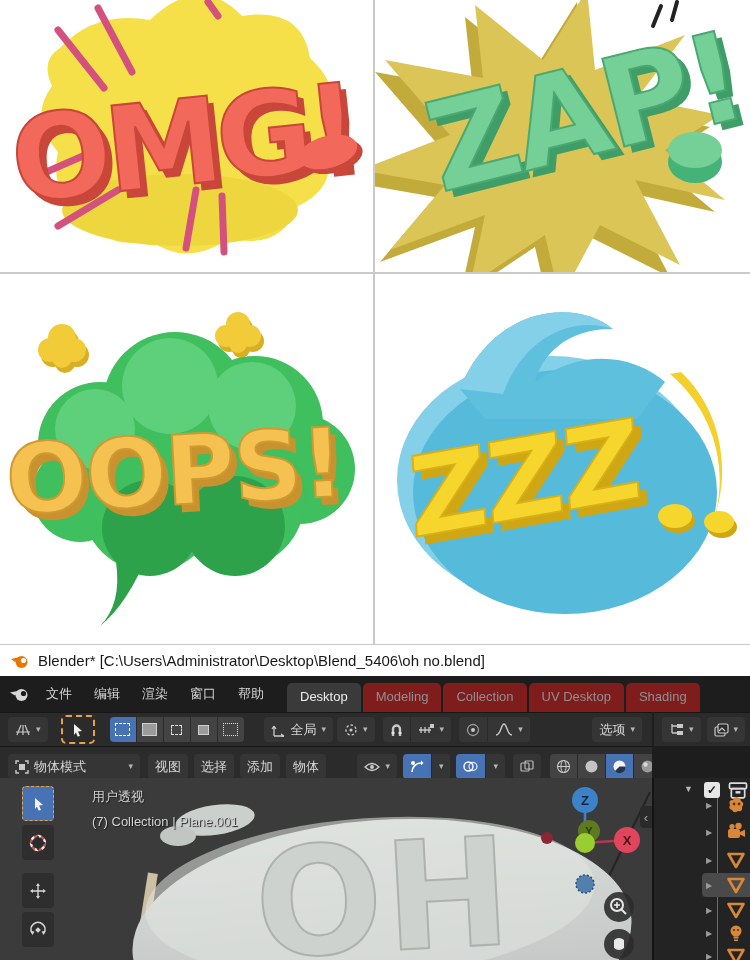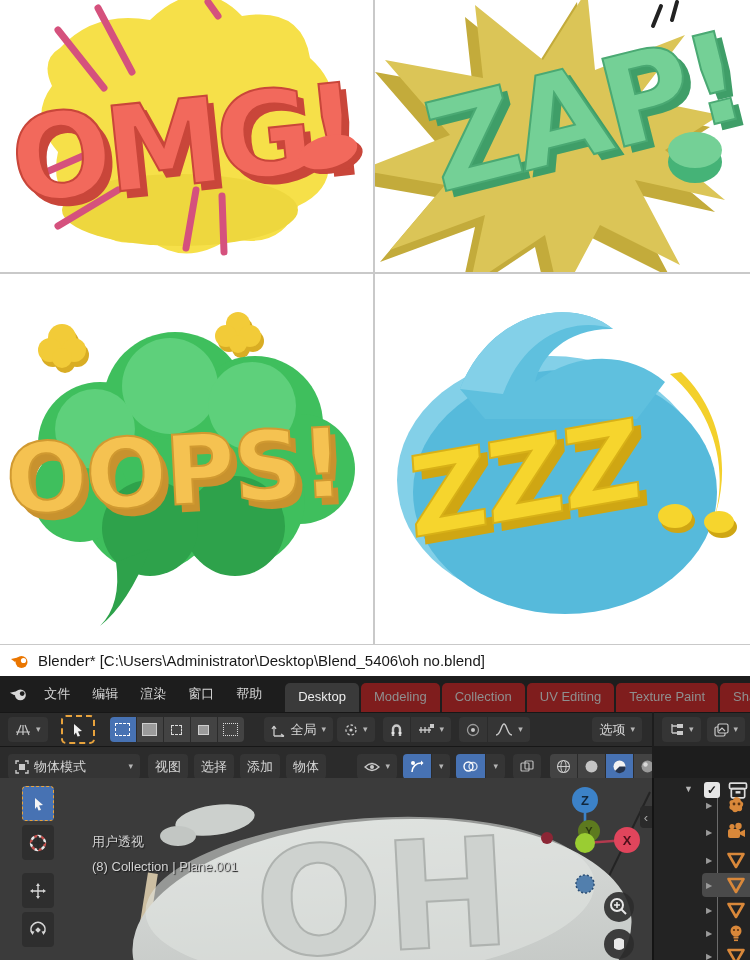--- a/index.html
+++ b/index.html
@@ -57,21 +57,21 @@
   .btn.on{background:#4772b3;color:#fff;}
   .shadegrp{display:inline-flex;gap:1px;width:102px;overflow:hidden;flex:none;}
   .shadegrp .sb{width:27px;height:25px;background:#434343;flex:none;display:inline-flex;
                 align-items:center;justify-content:center;}
   .shadegrp .sb:first-child{border-radius:4px 0 0 4px;}
   .shadegrp .sb.on{background:#4772b3;}
 
   
   .ws{position:absolute;left:0;top:102px;width:750px;height:182px;}
   .vp{position:absolute;left:0;top:0;width:652px;height:182px;background:#3b3b3b;overflow:hidden;}
-  .vp-ovl{position:absolute;left:92px;color:#d2d2d2;font-size:13px;text-shadow:1px 1px 1px #1b1b1b;white-space:nowrap;margin-top:45px;}
+  .vp-ovl{position:absolute;left:92px;color:#d2d2d2;font-size:13px;text-shadow:1px 1px 1px #1b1b1b;white-space:nowrap;}
   .tcol{position:absolute;left:22px;top:8px;display:flex;flex-direction:column;gap:4px;}
   .tbtn{width:32px;height:35px;background:#2e2e2e;border-radius:4px;display:flex;
         align-items:center;justify-content:center;}
   .tbtn.on{background:#4772b3;}
   .tsep{height:5px;}
   .collapse{position:absolute;right:0;top:28px;width:12px;height:22px;background:#2a2a2a;
             border-radius:4px 0 0 4px;color:#a8a8a8;font-size:13px;display:flex;
             align-items:center;justify-content:center;}
   .outl{position:absolute;left:652px;top:0;width:98px;height:182px;background:#232323;
         border-left:2px solid #141414;box-sizing:border-box;overflow:hidden;}
@@ -234,22 +234,21 @@
       </svg>
       <span class="menu">文件</span>
       <span class="menu">编辑</span>
       <span class="menu">渲染</span>
       <span class="menu">窗口</span>
       <span class="menu">帮助</span>
       <div class="tabs">
         <div class="tab active">Desktop</div>
         <div class="tab">Modeling</div>
         <div class="tab">Collection</div>
-        <div class="tab">UV Editing</div>
-        <div class="tab">Texture Paint</div>
+        <div class="tab">UV Desktop</div>
         <div class="tab">Shading</div>
       </div>
     </div>
 
     <div class="row1">
       <div class="btn flat">
         <svg width="16" height="14" viewBox="0 0 16 14">
           <path d="M2,12 L6,2 M8,12 L8,2 M14,12 L10,2 M1,9 L15,9" stroke="#c9c9c9" stroke-width="1.2" fill="none"></path>
         </svg>
           <span class="cr">▾</span>
@@ -447,21 +446,21 @@
           <line x1="650" y1="14" x2="568" y2="182" stroke="#242424" stroke-width="2"></line>
           <ellipse cx="215" cy="42" rx="40" ry="15" fill="#ccd0cd" transform="rotate(-8 215 42)"></ellipse>
           <ellipse cx="178" cy="58" rx="18" ry="10" fill="#c2c6c3"></ellipse>
           <rect x="144" y="95" width="10" height="50" fill="#cdbfa2" transform="rotate(9 149 120)"></rect>
           <ellipse cx="382" cy="158" rx="250" ry="116" fill="url(#blobg)" transform="rotate(-4 382 158)"></ellipse>
           <ellipse cx="370" cy="120" rx="225" ry="80" fill="#e2e5e2" opacity="0.55" transform="rotate(-4 370 120)"></ellipse>
           <text x="255" y="172" font-family="DejaVu Sans, sans-serif" font-weight="bold" font-size="150" fill="#ced2cf" stroke="#aeb2af" stroke-width="2" letter-spacing="2" transform="rotate(-3 390 120)">OH</text>
         </svg>
 
         <div class="vp-ovl" style="top:10px;">用户透视</div>
-        <div class="vp-ovl" style="top:36px;">(8) Collection | Plane.001</div>
+        <div class="vp-ovl" style="top:36px;">(7) Collection | Plane.001</div>
 
         <div class="tcol">
           <div class="tbtn on" style="border:1.5px dashed #e8a33d;box-sizing:border-box;">
             <svg width="13" height="14" viewBox="0 0 13 14">
               <path d="M3,1 L11,8 L7,8.5 L9,13 L6.5,13.5 L5,9.5 L3,12 Z" fill="#f5f5f5"></path>
             </svg>
           </div>
           <div class="tbtn">
             <svg width="20" height="20" viewBox="0 0 20 20">
               <circle cx="10" cy="10" r="7" stroke="#c8524e" stroke-width="2.4" fill="none" stroke-dasharray="3.6 3.6"></circle>

